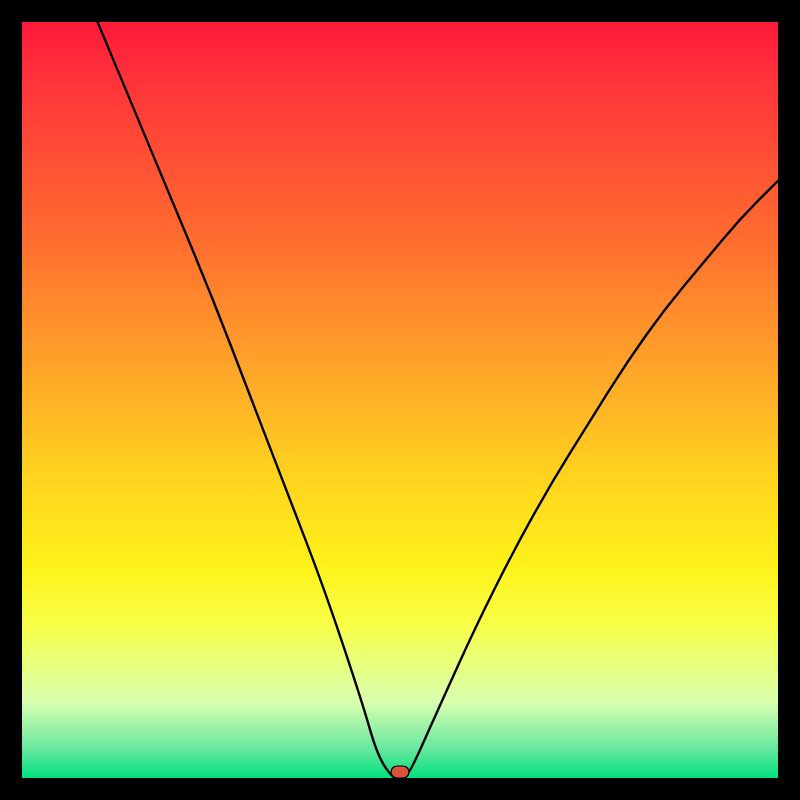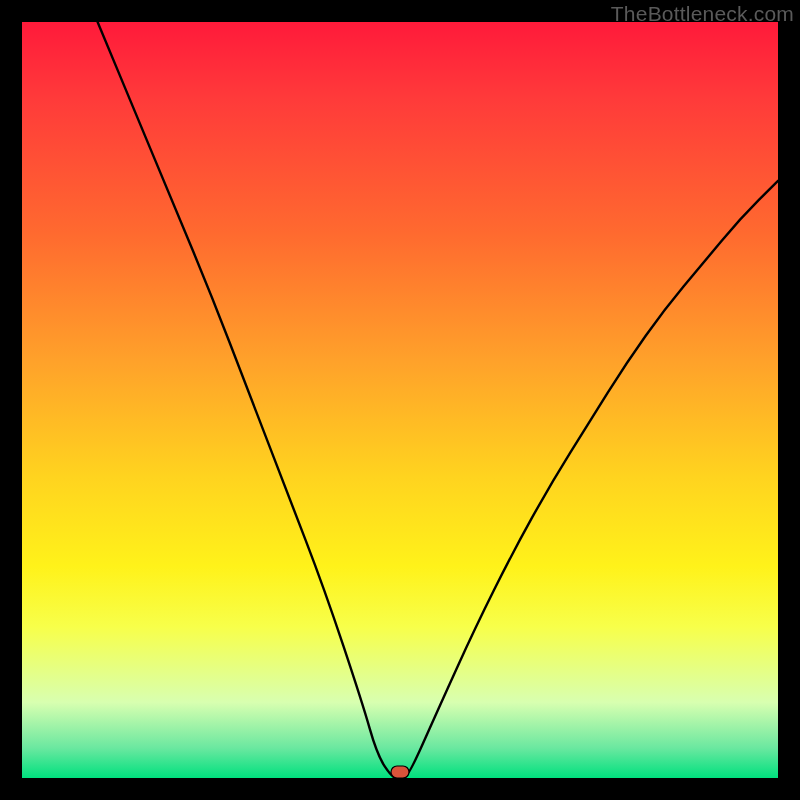--- a/index.html
+++ b/index.html
@@ -64,14 +64,13 @@
 
   <div class="panel"></div>
 
   <svg class="curve" viewBox="0 0 756 756" preserveAspectRatio="none">
 
     <path id="curve-path" fill="none" stroke="#000000" stroke-width="2.4" stroke-linecap="round" stroke-linejoin="round" d="M 75.6 0.0 Q 75.6 0.0 94.5 45.4 Q 113.4 90.7 132.3 136.1 Q 151.2 181.4 170.1 226.8 Q 189.0 272.2 207.9 321.3 Q 226.8 370.4 245.7 419.6 Q 264.6 468.7 283.5 517.9 Q 302.4 567.0 321.3 623.7 Q 340.2 680.4 347.8 706.9 Q 355.3 733.3 362.9 744.7 Q 370.4 756.0 374.2 756.0 Q 378.0 756.0 381.8 756.0 Q 385.6 756.0 400.7 722.0 Q 415.8 688.0 434.7 646.4 Q 453.6 604.8 472.5 567.0 Q 491.4 529.2 510.3 495.2 Q 529.2 461.2 548.1 430.9 Q 567.0 400.7 585.9 370.4 Q 604.8 340.2 623.7 313.7 Q 642.6 287.3 661.5 264.6 Q 680.4 241.9 699.3 219.2 Q 718.2 196.6 737.1 177.7 T 756.0 158.8"></path>
 
     <rect id="min-marker" rx="6" ry="6" width="18" height="12" fill="#d9533a" stroke="#000000" stroke-width="1.2" x="369.0" y="744.0"></rect>
   </svg>
 
-  <div class="watermark">TheBottleneck.com</div>
 </div>
 
 </body></html>

